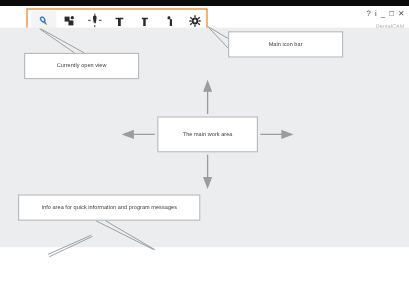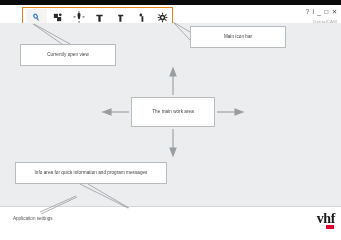--- a/index.html
+++ b/index.html
@@ -202,31 +202,20 @@
             <circle cx="12" cy="12" r="2.6" fill="#ffffff"></circle>
           </svg>
         </div>
 
       </div>
     </div>
   </div>
 
   <div class="canvas"></div>
 
-  <div class="bottombar">
-    <div class="bottom-label">Application settings</div>
-    <div class="logo">
-      <div class="logo-row">
-        <div class="logo-text">vhf</div>
-      </div>
-      <div class="logo-row">
-        <div class="logo-redstub"></div>
-      </div>
-    </div>
-  </div>
 
   <div class="callout" id="c-view">
     <span>Currently open view</span>
   </div>
   <div class="callout" id="c-iconbar">
     <span>Main icon bar</span>
   </div>
   <div class="callout" id="c-work">
     <span>The main work area</span>
   </div>

